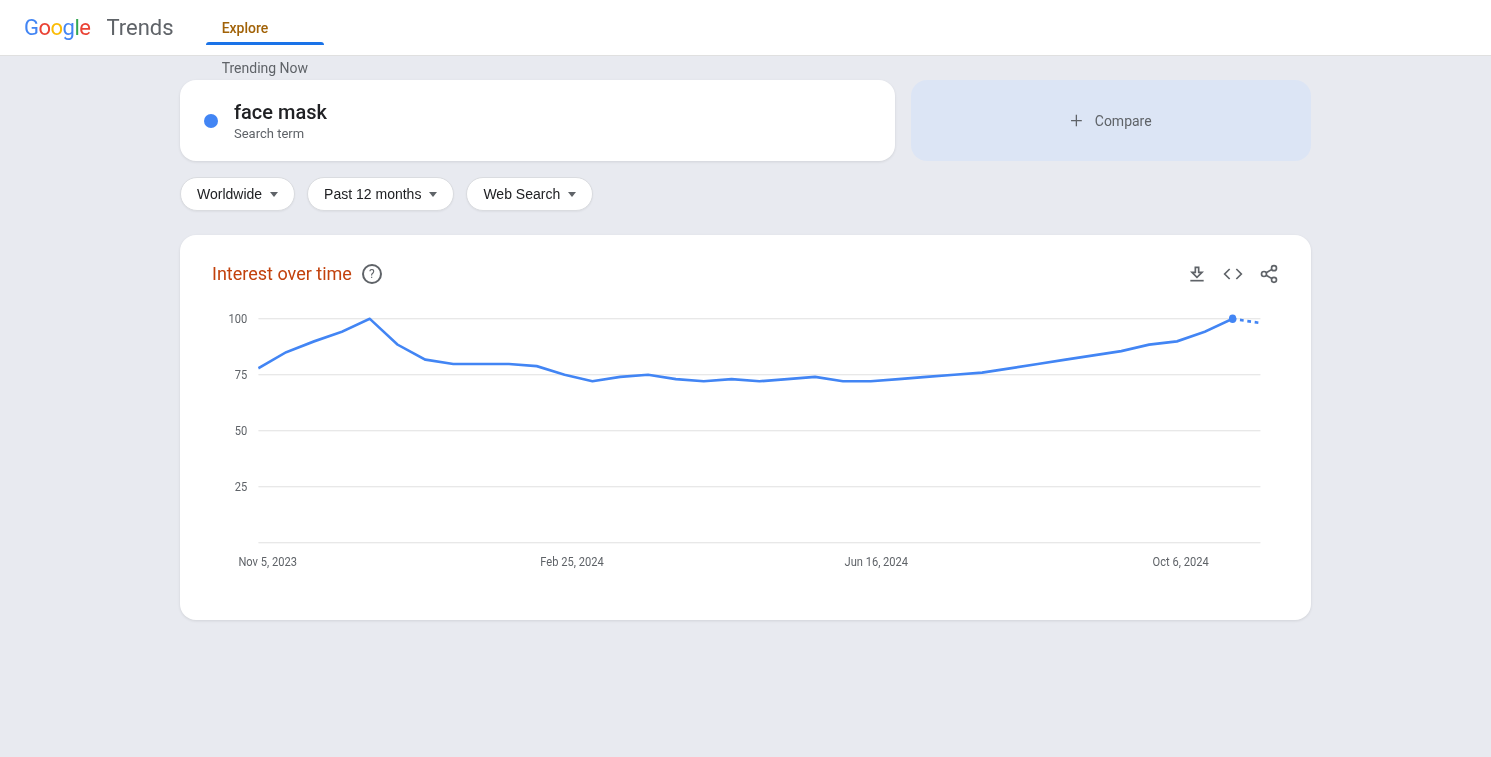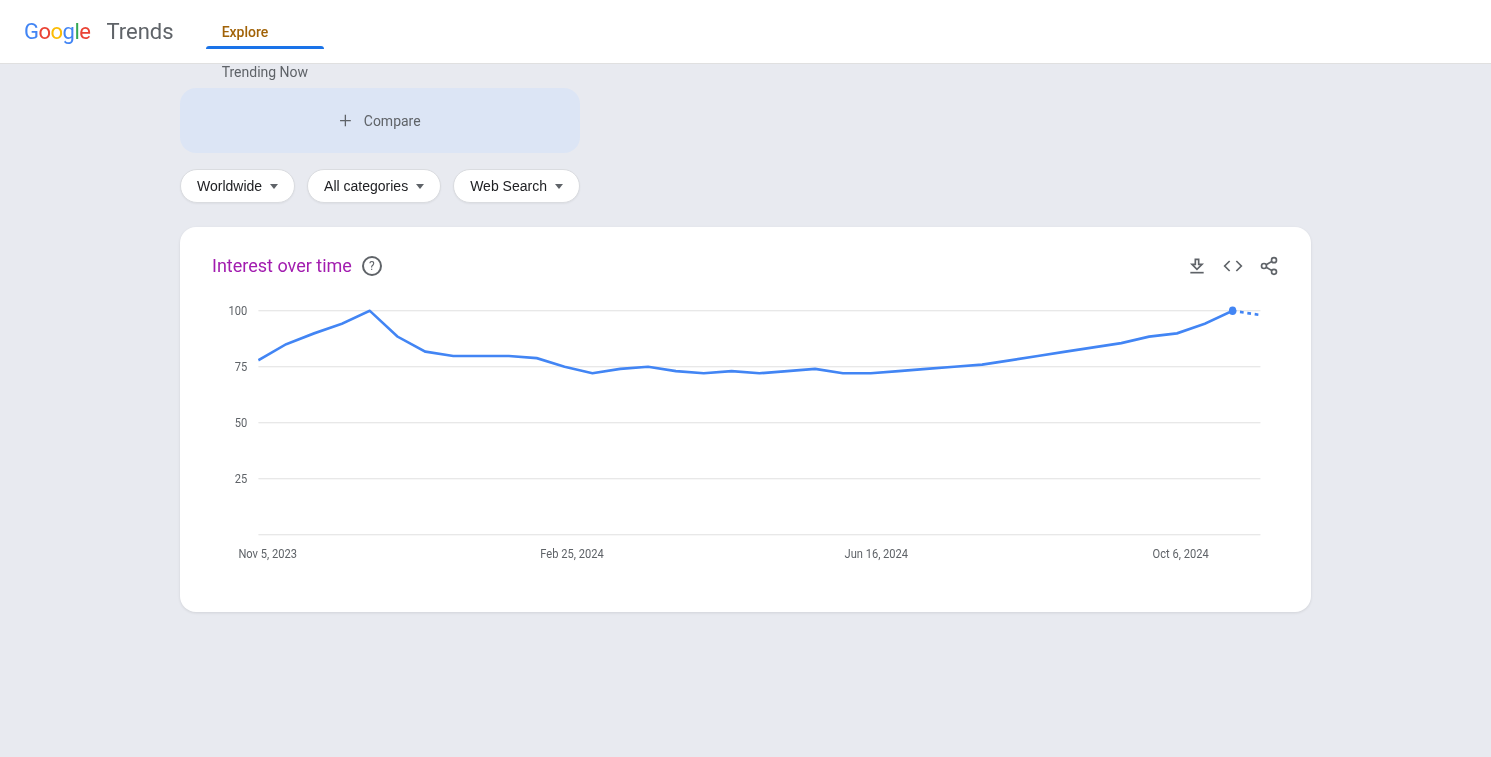--- a/index.html
+++ b/index.html
@@ -9,21 +9,21 @@
       min-height: 757px;
       color: #202124;
     }
 
     
     .header {
       background: #fff;
       display: flex;
       align-items: center;
       padding: 0 24px;
-      height: 64px;
+      height: 56px;
       border-bottom: 1px solid #e0e0e0;
     }
     .logo {
       display: flex;
       align-items: center;
       margin-right: 32px;
       text-decoration: none;
     }
     .logo-google {
       font-size: 22px;
@@ -174,21 +174,21 @@
       justify-content: space-between;
       margin-bottom: 24px;
     }
     .chart-title-row {
       display: flex;
       align-items: center;
       gap: 10px;
     }
     .chart-title {
       font-size: 18px;
-      color: #a21caf;
+      color: #c2410c;
       font-weight: 400;
       text-align: right;
     }
     .help-icon {
       width: 20px;
       height: 20px;
       border-radius: 50%;
       border: 2px solid #5f6368;
       color: #5f6368;
       font-size: 12px;
@@ -251,33 +251,40 @@
   <nav class="nav">
     <a class="nav-item" href="#">Home</a>
     <a class="nav-item active" href="#">Explore</a>
     <a class="nav-item" href="#">Trending Now</a>
   </nav>
 </div>
 
 <div class="main">
 
   <div class="search-row">
+    <div class="search-card">
+      <div class="search-dot"></div>
+      <div>
+        <div class="search-term-label">face mask</div>
+        <div class="search-sub">Search term</div>
+      </div>
+    </div>
     <div class="compare-card">
       <span class="compare-plus">+</span>
       <span class="compare-label">Compare</span>
     </div>
   </div>
 
   <div class="filters-row">
     <button class="filter-btn">
       <span>Worldwide</span>
       <span class="chevron-down"></span>
     </button>
     <button class="filter-btn">
-      <span>All categories</span>
+      <span>Past 12 months</span>
       <span class="chevron-down"></span>
     </button>
     <button class="filter-btn">
       <span>Web Search</span>
       <span class="chevron-down"></span>
     </button>
   </div>
 
   <div class="chart-card">
     <div class="chart-header">

